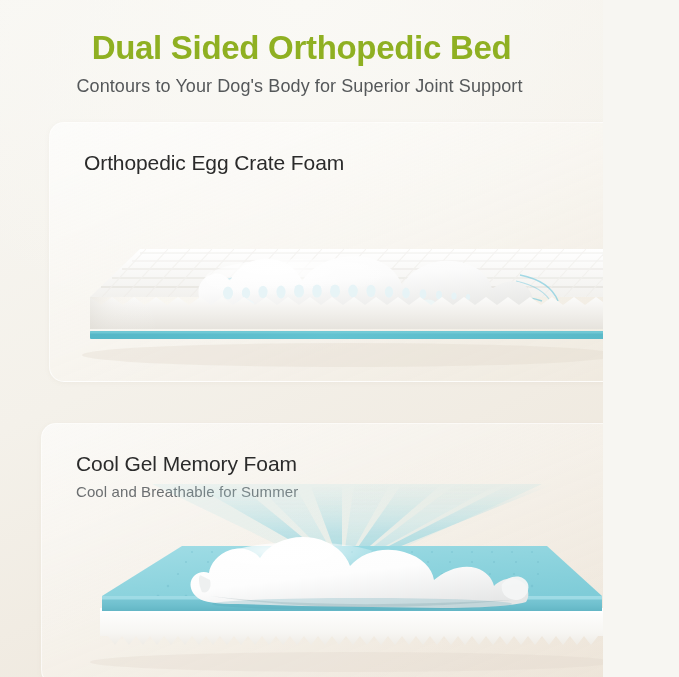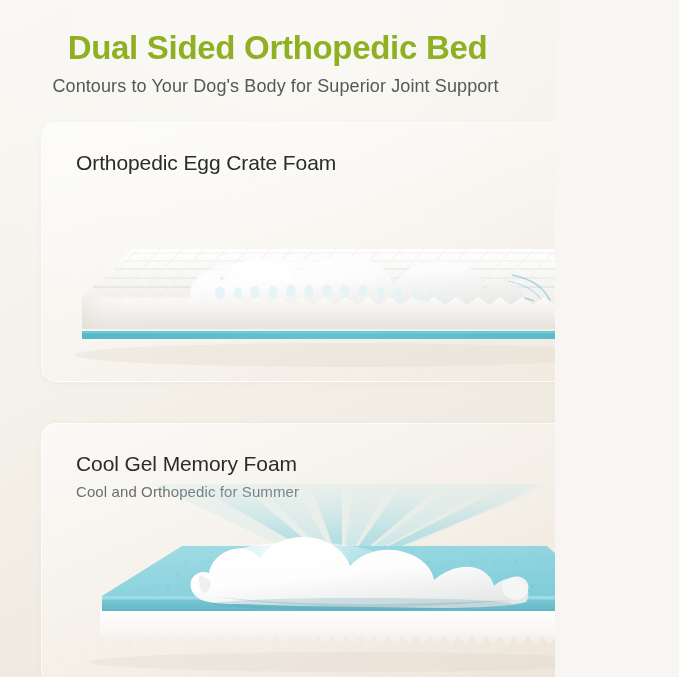--- a/index.html
+++ b/index.html
@@ -15,20 +15,21 @@
   }
 
   #page {
     position: relative;
     width: 555px;
     height: 677px;
     background:
       radial-gradient(ellipse 120% 90% at 50% 0%, #faf9f5 0%, rgba(250,249,245,0) 60%),
       linear-gradient(155deg, #f8f7f3 0%, #f4f1ea 45%, #ece4d8 100%);
     overflow: hidden;
+    padding-left: 48px;
   }
 
   
   .header {
     position: absolute;
     top: 0; left: 0; right: 0;
     padding-top: 30px;
     text-align: center;
   }
   .main-title {
@@ -51,21 +52,21 @@
   .card {
     position: absolute;
     left: 41px;
     width: 597px;
     border-radius: 15px;
     background: linear-gradient(158deg, rgba(255,255,255,0.62) 0%, rgba(253,251,247,0.38) 48%, rgba(239,230,217,0.30) 100%);
     border: 1px solid rgba(255,255,255,0.72);
     box-shadow: 0 1px 5px rgba(150,135,110,0.07);
     overflow: hidden;
   }
-  #card-1 { top: 122px; height: 258px; }
+  #card-1 { top: 122px; height: 258px; margin-left: 8px; }
   #card-2 { top: 395px; height: 260px; margin-top: 28px; }
 
   .card-heading {
     position: absolute;
     left: 34px;
     top: 28px;
     font-size: 21px;
     color: #2b2b2b;
     letter-spacing: -0.1px;
     font-weight: 400;
@@ -242,21 +243,21 @@
         <path d="M40,92 L40,124 L110,124 L110,92 Z" fill="url(#sideShade1)" opacity="0.5"></path>
 
         <rect x="40" y="126" width="521" height="8" rx="1" fill="url(#stripe1)"></rect>
         <rect x="40" y="126" width="521" height="2.5" fill="#79cdd9" opacity="0.7"></rect>
       </svg>
     </div>
   </div>
 
   <div class="card" id="card-2">
     <div class="card-heading">Cool Gel Memory Foam</div>
-    <div class="card-sub">Cool and Orthopedic for Summer</div>
+    <div class="card-sub">Cool and Breathable for Summer</div>
 
     <div class="illus" id="illus-2">
       <svg width="597" height="200" viewBox="0 0 597 200" xmlns="http://www.w3.org/2000/svg">
         <defs>
           <linearGradient id="rayGrad" x1="0" y1="0" x2="0" y2="1">
             <stop offset="0%" stop-color="#b9e3ea" stop-opacity="0"></stop>
             <stop offset="55%" stop-color="#8bd2e0" stop-opacity="0.55"></stop>
             <stop offset="100%" stop-color="#6fc8da" stop-opacity="0.85"></stop>
           </linearGradient>
           <linearGradient id="rayGlow" x1="0" y1="0" x2="0" y2="1">

